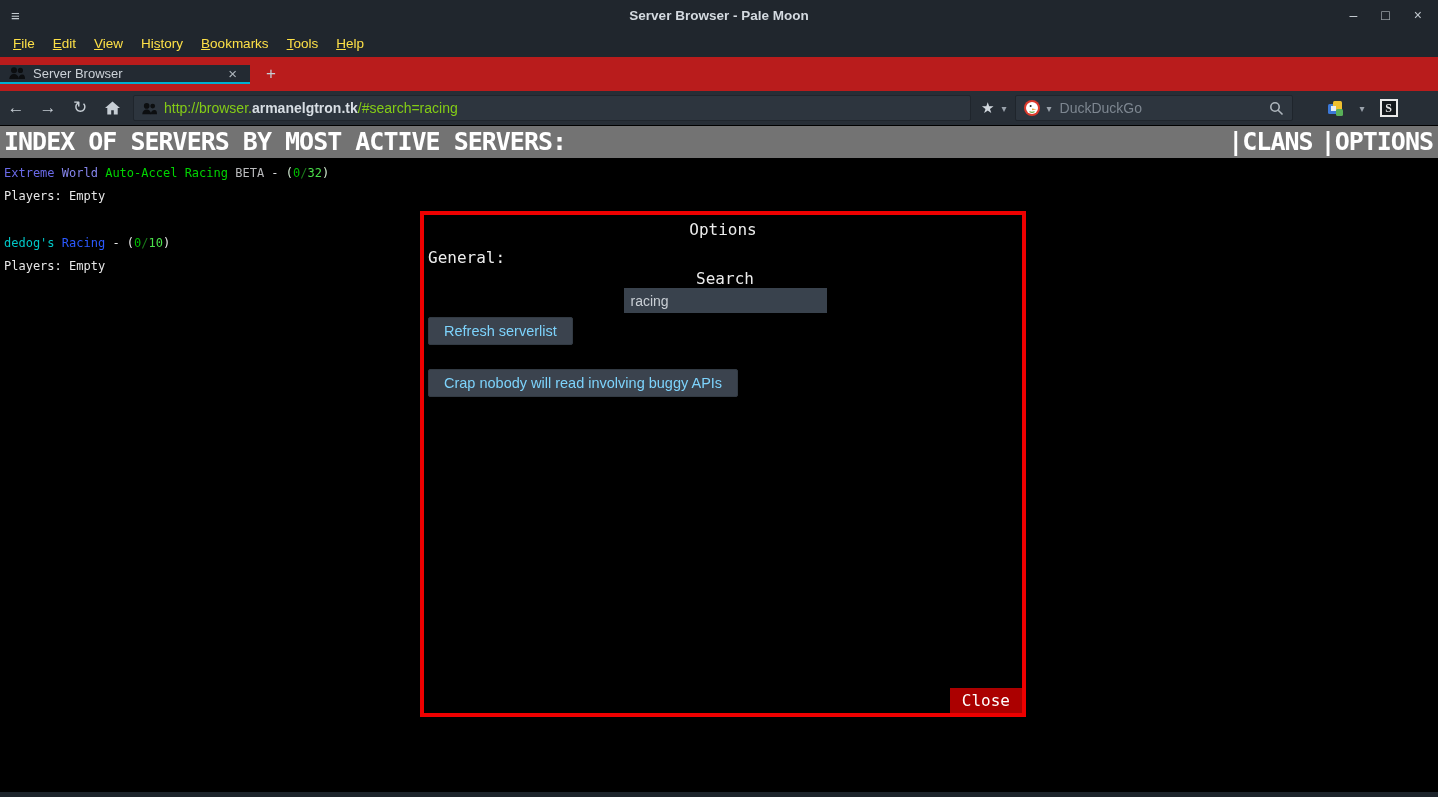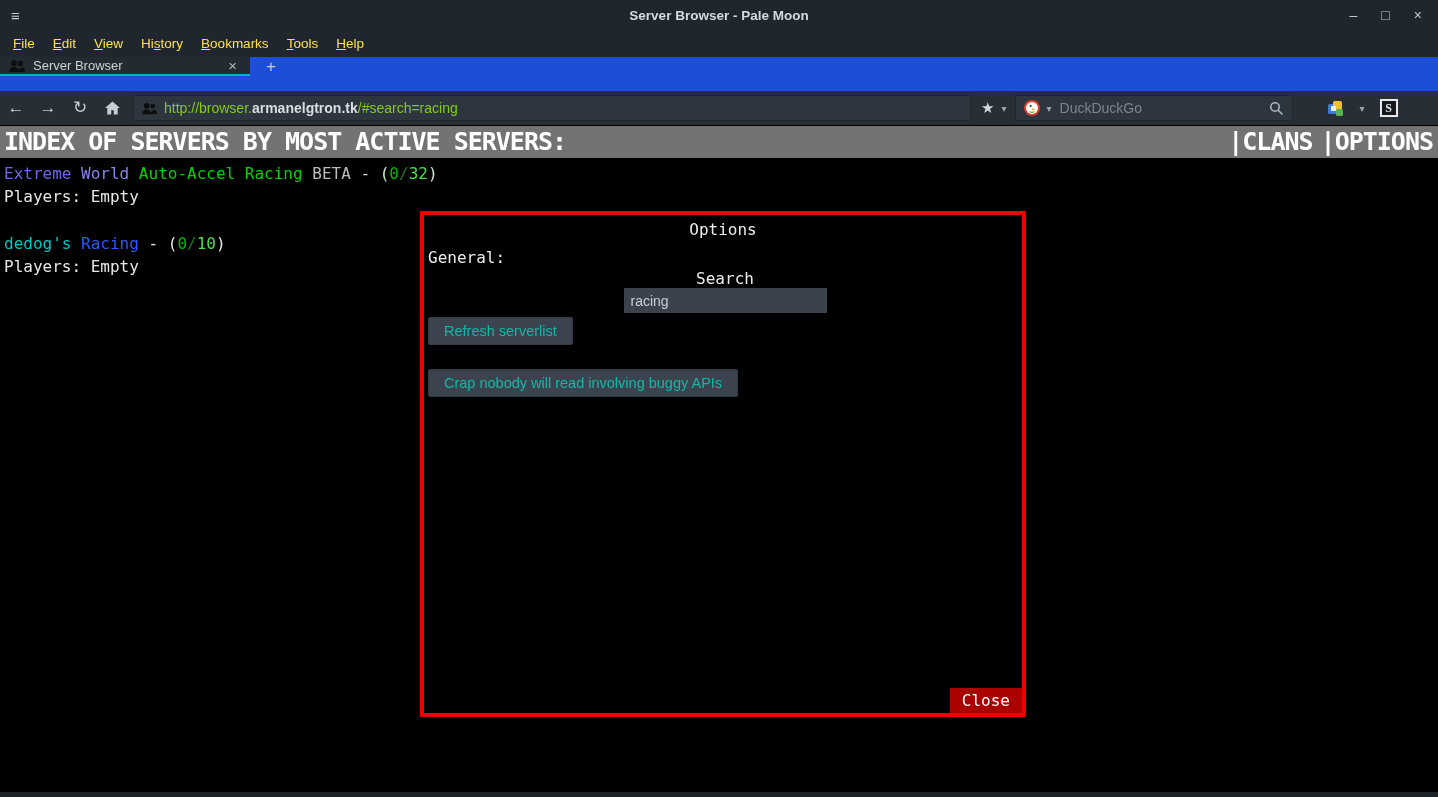--- a/index.html
+++ b/index.html
@@ -27,21 +27,21 @@
   .menubar {
     position:absolute; top:30px; left:0; right:0; height:27px;
     background:#20262d; display:flex; align-items:center;
     color:#fde047; font-size:13.5px; padding-left:4px;
   }
   .menu-item { padding:0 9px; }
   .menu-item .u { text-decoration:underline; }
 
   .tabbar {
     position:absolute; top:57px; left:0; right:0; height:34px;
-    background:#1d4ed8; display:flex; align-items:flex-start;
+    background:#b91c1c; display:flex; align-items:center;
   }
   .tab {
     width:250px; background:#232a32; border-bottom:2px solid #00b0d1;
     display:flex; align-items:center; color:#ccd2d8; font-size:13px;
   }
   .tab-favicon { margin-left:9px; display:flex; }
   .tab-label { flex:1; margin-left:8px; white-space:nowrap; overflow:hidden; }
   .tab-close { color:#aeb6bd; margin-right:13px; font-size:15px; }
   .newtab { width:30px; display:flex; align-items:center; justify-content:center;
     color:#c6cdd4; font-size:17px; margin-left:6px; }
@@ -85,42 +85,42 @@
     margin-top:1px; height:32px; background:#0000cc; color:#fff;
     font-family:"DejaVu Sans Mono", monospace; font-weight:bold;
     font-size:25px; letter-spacing:-1px; line-height:31px;
     display:flex; justify-content:space-between; white-space:nowrap; overflow:hidden;
   }
   .ph-left { padding-left:4px; }
   .ph-right { padding-right:5px; display:flex; gap:8px; }
 
   .server-list {
     margin:4px 0 4px 4px; font-family:"DejaVu Sans Mono", monospace;
-    font-size:16px; line-height:23px;
+    font-size:12px; line-height:23px;
   }
   .server-entry { margin-bottom:24px; }
   .server-players { color:#e6e6e6; }
 
   
   .dialog {
     position:absolute; left:420px; top:211px; width:606px; height:506px;
     border:4px solid #ee0000; background:#000;
     font-family:"DejaVu Sans Mono", monospace; color:#ecenormal;
     color:#ececec; font-size:16px;
   }
   .dialog-title { text-align:center; margin-top:5px; }
   .dialog-section { margin:9px 0 0 4px; }
   .search-row { margin:2px 0 0 4px; display:flex; align-items:center;flex-direction:column; }
   .search-input {
     width:203px; height:25px; background:#39424d; border:none; outline:none;
     color:#c9cfd5; font-family:"Liberation Sans",sans-serif; font-size:14px;
     padding:0 7px;
   }
   .dlg-btn {
-    display:block; margin:4px 0 0 4px; background:#3b434e; color:#14b8a6;
+    display:block; margin:4px 0 0 4px; background:#3b434e; color:#7dd3fc;
     border:1px solid #323a43; border-radius:2px;
     font-family:"Liberation Sans",sans-serif; font-size:14.5px; padding:5px 15px;
   }
   .dlg-btn.crap { margin-top:24px; }
   .close-btn {
     position:absolute; right:0; bottom:0; background:#ab0000; color:#fff;
     border:none; font-family:"DejaVu Sans Mono", monospace; font-size:16px;
     padding:3px 12px;
   }
 

